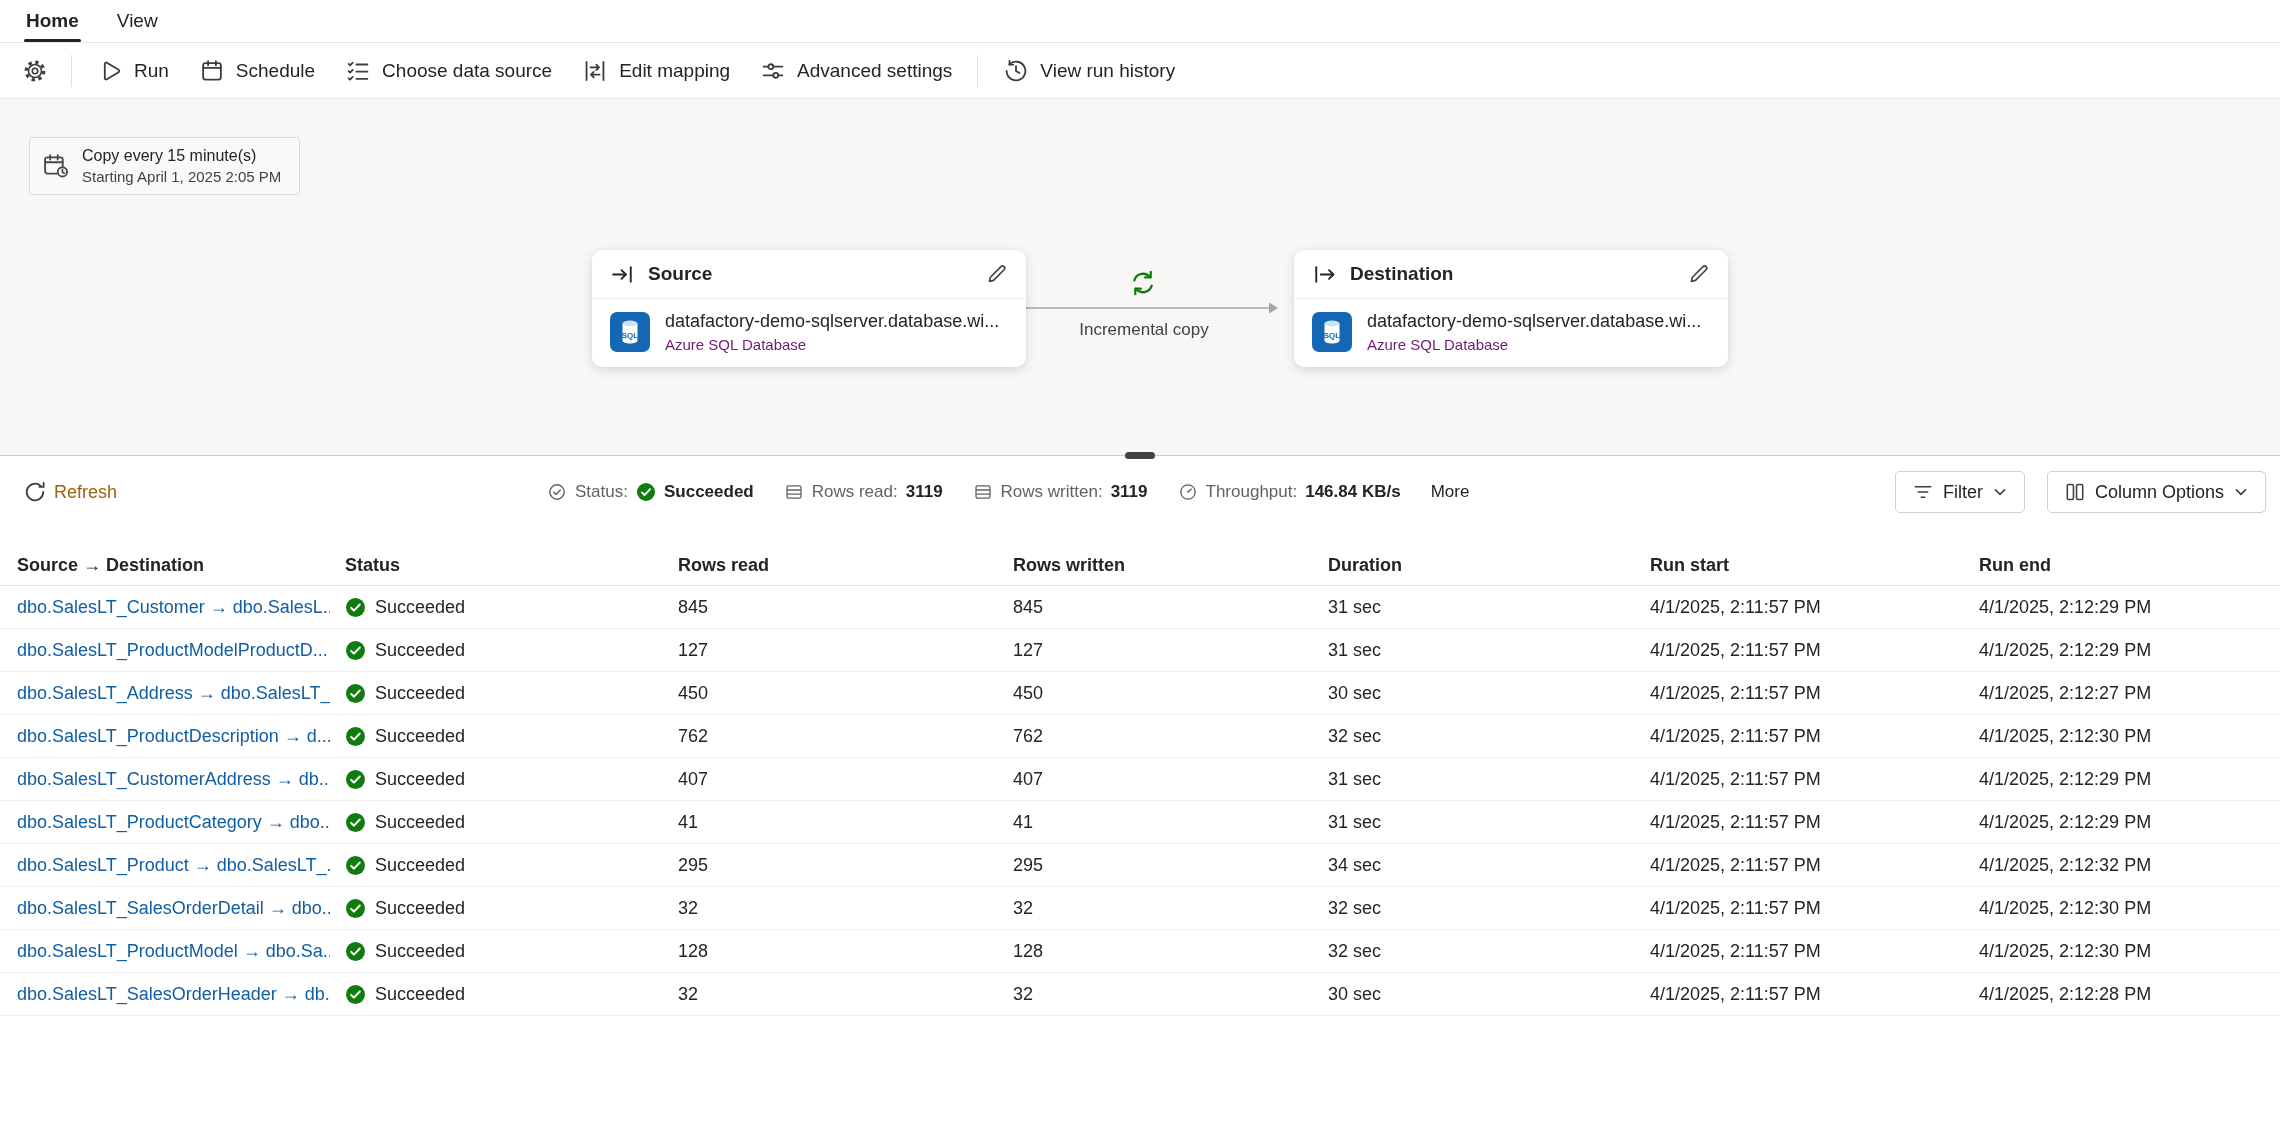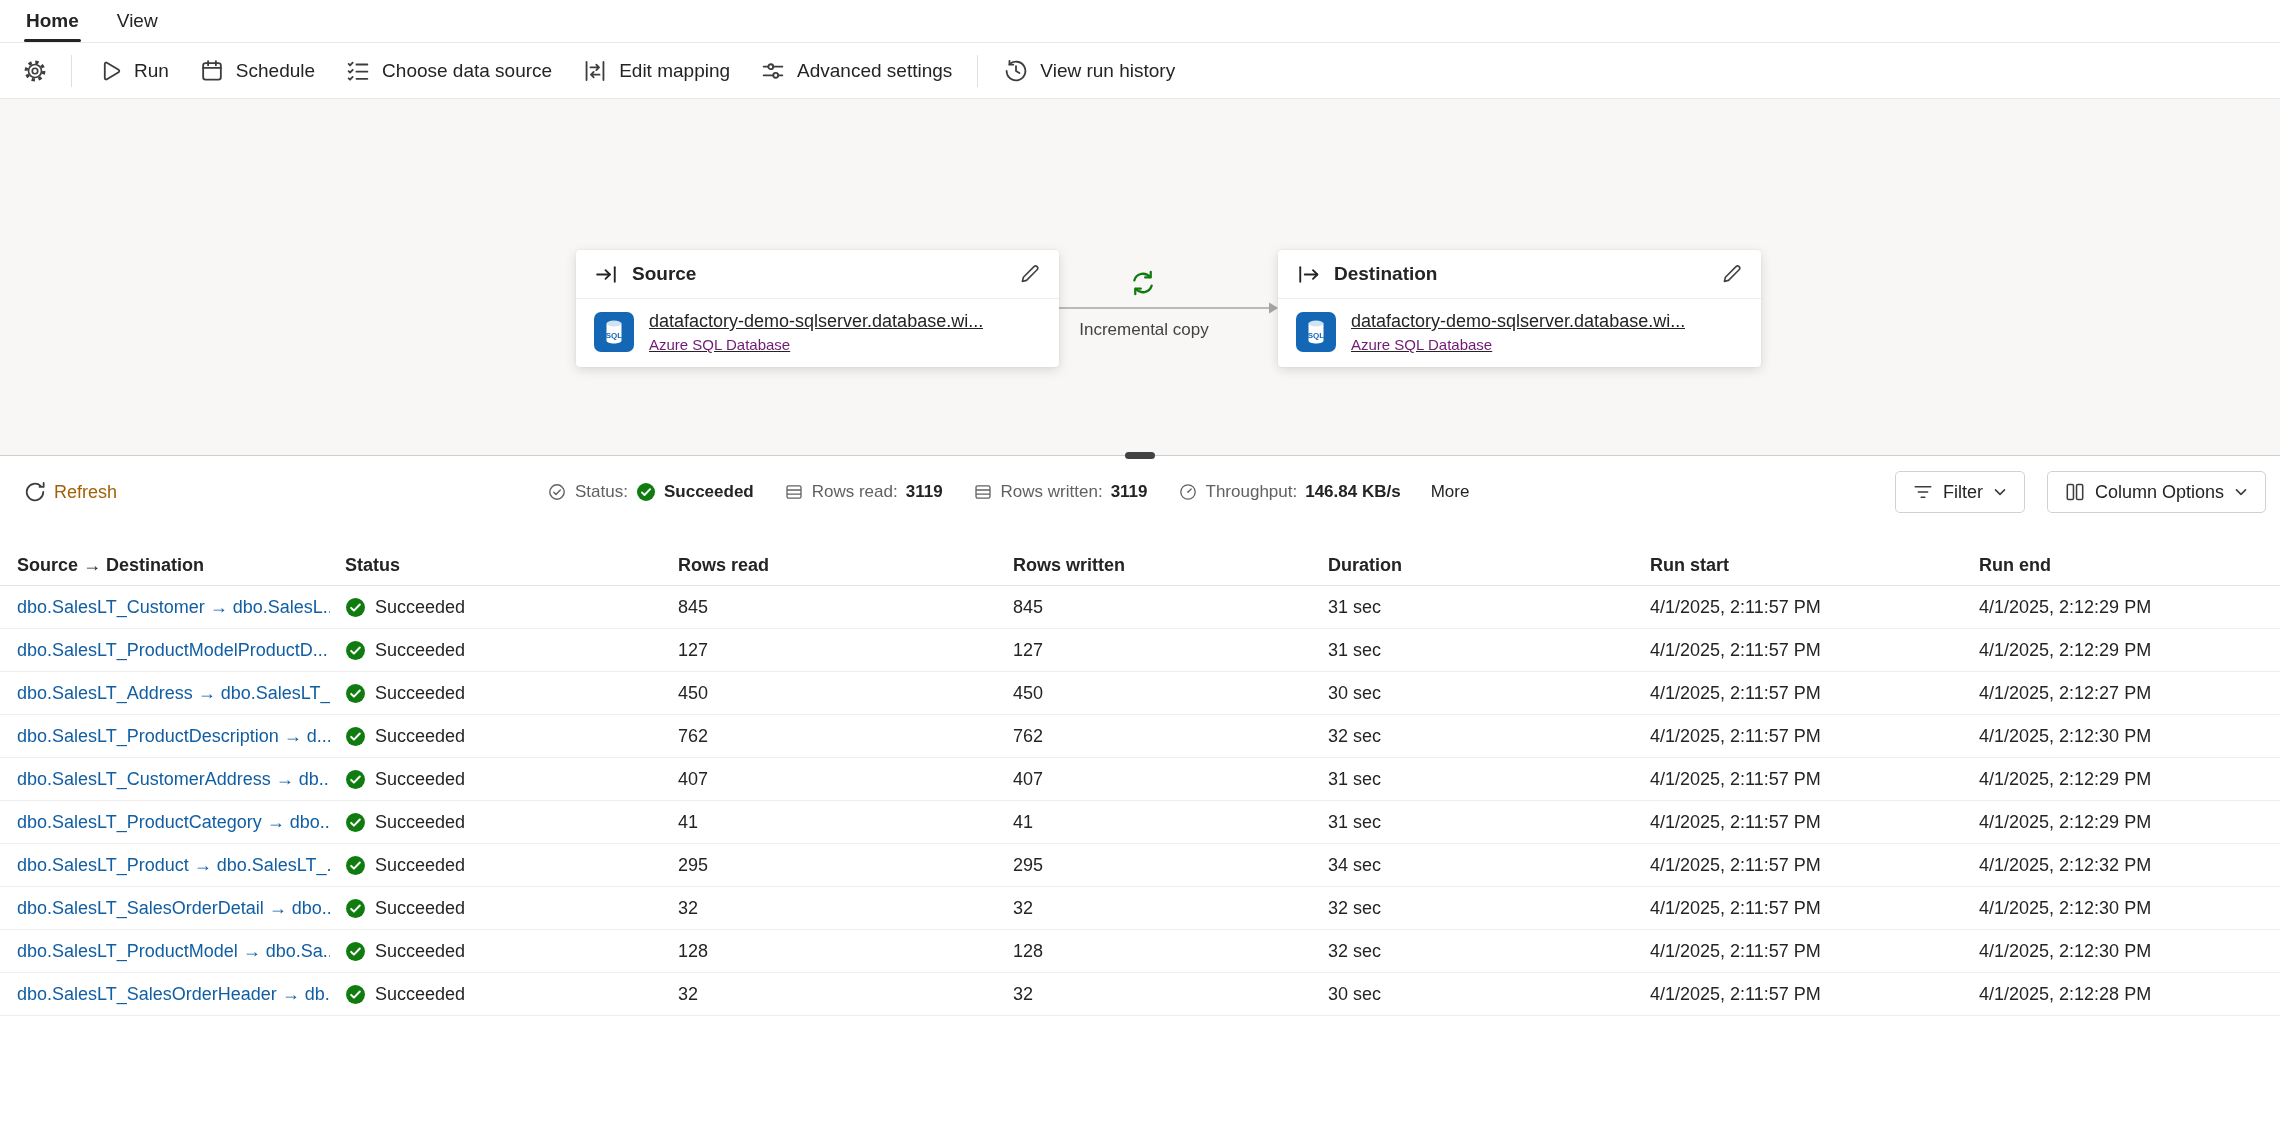--- a/index.html
+++ b/index.html
@@ -19,28 +19,28 @@
   .tb-btn { display:flex; align-items:center; gap:11px; height:42px; padding:0 14px; border:none; background:transparent; font:inherit; font-size:19px; color:#242424; border-radius:6px; cursor:pointer; white-space:nowrap; }
   .tb-btn.icon-only { padding:0 12px; }
   .tb-sep { width:1px; height:32px; background:#e0e0e0; margin:0 9px; }
 
   
   .canvas { position:relative; height:356px; background:#f8f7f6; }
   .schedule-badge { position:absolute; left:29px; top:38px; display:flex; align-items:center; gap:12px; background:#faf9f8; border:1px solid #ddd8d4; border-radius:4px; padding:9px 18px 9px 12px; cursor:pointer; }
   .badge-line1 { font-size:16px; color:#242424; }
   .badge-line2 { font-size:15px; color:#424242; margin-top:3px; }
 
-  .node-card { position:absolute; top:151px; width:483px; background:#fff; border-radius:4px; box-shadow:0 3px 12px rgba(0,0,0,.13), 0 0 2px rgba(0,0,0,.08); cursor:pointer; }
+  .node-card { position:absolute; top:151px; width:434px; background:#fff; border-radius:10px; box-shadow:0 3px 12px rgba(0,0,0,.13), 0 0 2px rgba(0,0,0,.08); cursor:pointer;margin-left:16px; }
   .node-card.source { left:576px; }
   .node-card.dest   { left:1278px; }
   .card-header { display:flex; align-items:center; gap:13px; height:49px; padding:0 18px; border-bottom:1px solid #ececec; }
   .card-title { font-size:19px; font-weight:bold; flex:1; }
   .edit-btn { cursor:pointer; }
   .card-body { display:flex; align-items:center; gap:15px; padding:12px 18px 14px 18px; }
-  .card-lines { min-width:0;text-decoration:underline; }
+  .card-lines { min-width:0; }
   .card-name { font-size:18px; white-space:nowrap; overflow:hidden; max-width:344px; }
   .card-type { font-size:15px; color:#701a75; margin-top:4px; }
 
   .connector { position:absolute; left:1008px; top:200px; }
   .sync-icon-wrap { position:absolute; left:1127px; top:168px; }
   .sync-label { position:absolute; left:1009px; top:221px; width:270px; text-align:center; font-size:17px; color:#424242; }
 
   
   .results-panel { position:relative; height:668px; border-top:1px solid #cfcfcf; background:#fff; }
   .resize-handle { position:absolute; top:-4px; left:50%; transform:translateX(-50%); width:30px; height:7px; border-radius:4px; background:#424242; cursor:ns-resize; z-index:5; }
@@ -151,20 +151,35 @@
             <path d="M5 2.2v2.9h2.9"></path>
             <path d="M10 6.2V10l2.6 1.6"></path>
           </svg>
       </span>
       <span>View run history</span>
     </button>
   </div>
 
   <div class="canvas">
 
+    <div class="schedule-badge">
+      <span class="icon">
+        <svg width="28" height="28" viewBox="0 0 20 20" fill="none" stroke="#474747" stroke-width="1.3" stroke-linecap="round" stroke-linejoin="round">
+            <rect x="2.2" y="3.8" width="12.6" height="11.6" rx="1.6"></rect>
+            <path d="M2.2 7.3h12.6M5.8 2.2v3.2M11.2 2.2v3.2"></path>
+            <circle cx="14.6" cy="14.2" r="3.9" fill="#faf9f8" stroke="none"></circle>
+            <circle cx="14.6" cy="14.2" r="3.3"></circle>
+            <path d="M14.6 12.6v1.6l1.3.9"></path>
+          </svg>
+      </span>
+      <div class="badge-lines">
+        <div class="badge-line1">Copy every 15 minute(s)</div>
+        <div class="badge-line2">Starting April 1, 2025 2:05 PM</div>
+      </div>
+    </div>
 
     <svg class="connector" width="272" height="18" viewBox="0 0 272 18">
       <line x1="0" y1="9" x2="261" y2="9" stroke="#a6a6a6" stroke-width="1.5"></line>
       <path d="M261 3.5 270 9l-9 5.5z" fill="#a6a6a6"></path>
     </svg>
 
     <span class="icon sync-icon-wrap">
       <svg width="32" height="32" viewBox="0 0 24 24" fill="none" stroke="#107c10" stroke-width="1.7" stroke-linecap="round" stroke-linejoin="round">
           <path d="M5.5 10a6.8 6.8 0 0 1 11.8-2.4"></path>
           <path d="M17.8 3.6v4.2h-4.2"></path>

